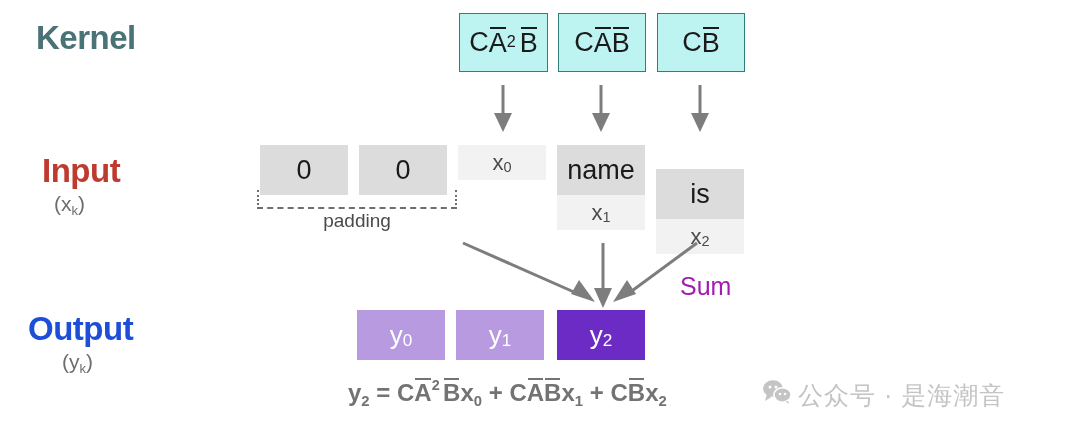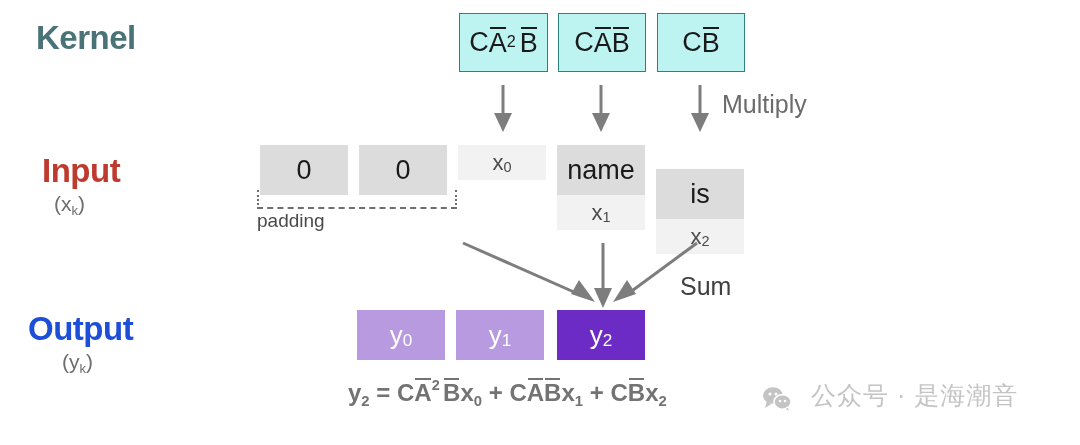--- a/index.html
+++ b/index.html
@@ -174,34 +174,35 @@
     width: 200px;  height: 19px;
     border-left: 2px dotted #6e6e6e;
     border-right: 2px dotted #6e6e6e;
     border-bottom: 2px dashed #6e6e6e;
     box-sizing: border-box;
   }
   #padding-label {
     position: absolute;
     left: 257px;  top: 210px;
     width: 200px;
+    text-align: center;
     font-size: 19px;
     color: #4a4a4a;
   }
 
   
   #sum-arrows {
     position: absolute;
     left: 455px;  top: 238px;
   }
   #sum-label {
     position: absolute;
     left: 680px;  top: 272px;
     font-size: 25px;
-    color: #404040;
+    color: #a21caf;
     white-space: nowrap;
   }
 
   
   .out-cell {
     position: absolute;
     top: 310px;
     width: 88px;
     height: 50px;
     display: flex;
@@ -228,22 +229,22 @@
     font-weight: bold;
     color: #737373;
     white-space: nowrap;
   }
 
   
   #watermark {
     position: absolute;
     left: 762px;  top: 379px;
     display: flex;
-    align-items: flex-end;
-    gap: 19px;
+    align-items: flex-start;
+    gap: 6px;
     color: #c4c4c4;
   }
   #watermark-text {
     font-size: 25px;
     letter-spacing: 1px;
     white-space: nowrap;
   }
 </style>
 </head>
 <body>
@@ -287,21 +288,20 @@
   </svg>
   <svg class="down-arrow da1" width="22" height="48" viewBox="0 0 22 48">
     <line x1="11" y1="0" x2="11" y2="30" stroke="#7d7d7d" stroke-width="3"></line>
     <polygon points="11,47 2,28 20,28" fill="#7d7d7d"></polygon>
   </svg>
   <svg class="down-arrow da2" width="22" height="48" viewBox="0 0 22 48">
     <line x1="11" y1="0" x2="11" y2="30" stroke="#7d7d7d" stroke-width="3"></line>
     <polygon points="11,47 2,28 20,28" fill="#7d7d7d"></polygon>
   </svg>
 
-  <div id="multiply-label">Multiply</div>
 
   <div class="in-cell in-pad ic0">
     <div class="in-word">0</div>
     <div class="in-sub"></div>
   </div>
   <div class="in-cell in-pad ic1">
     <div class="in-word">0</div>
     <div class="in-sub"></div>
   </div>
   <div class="in-cell ic2">

